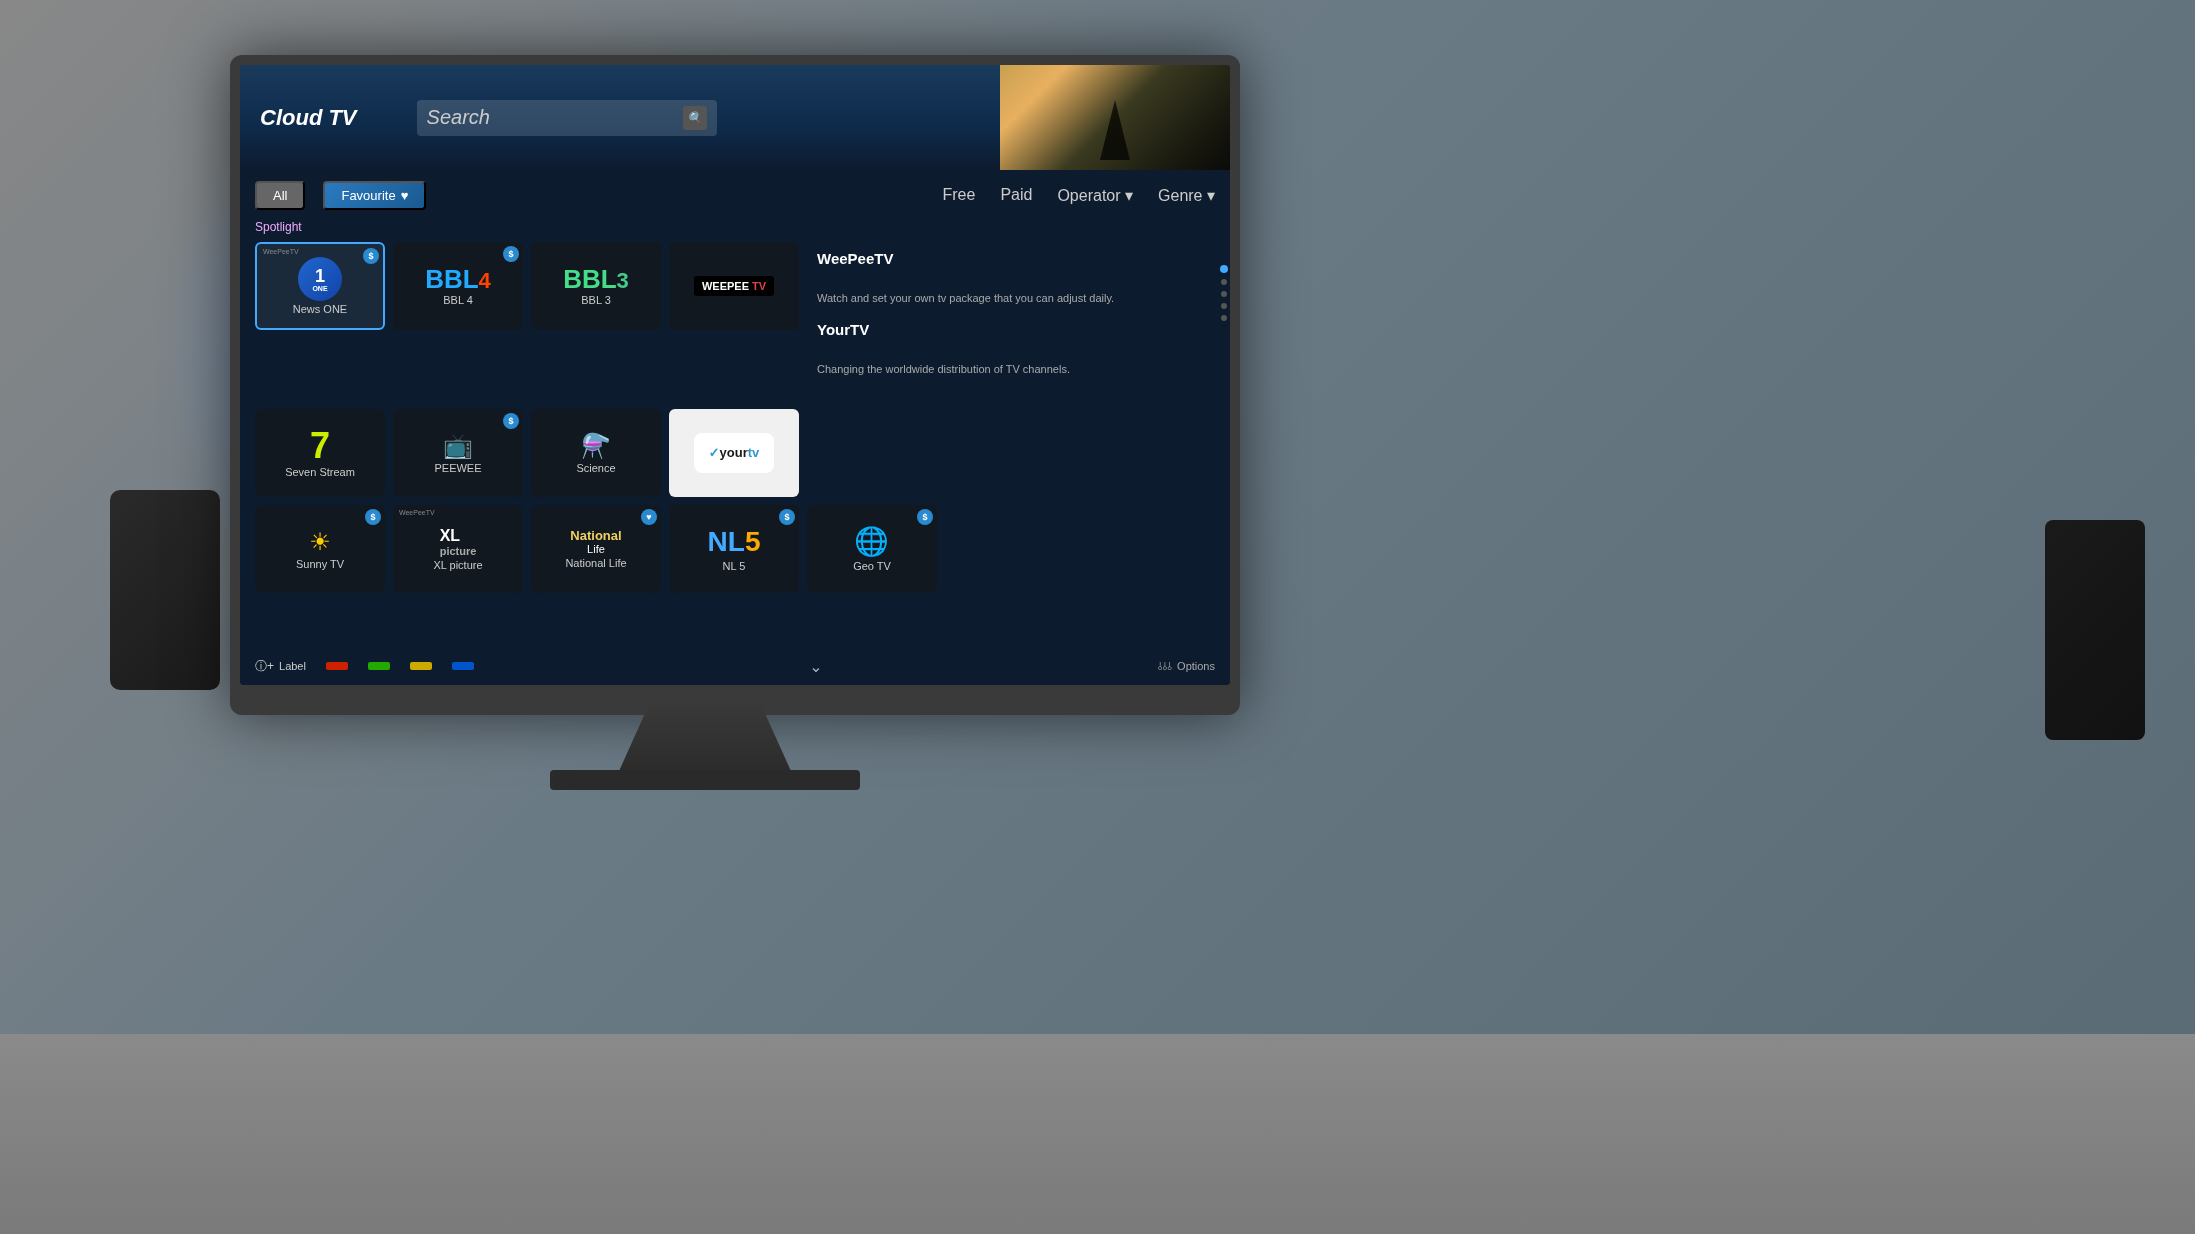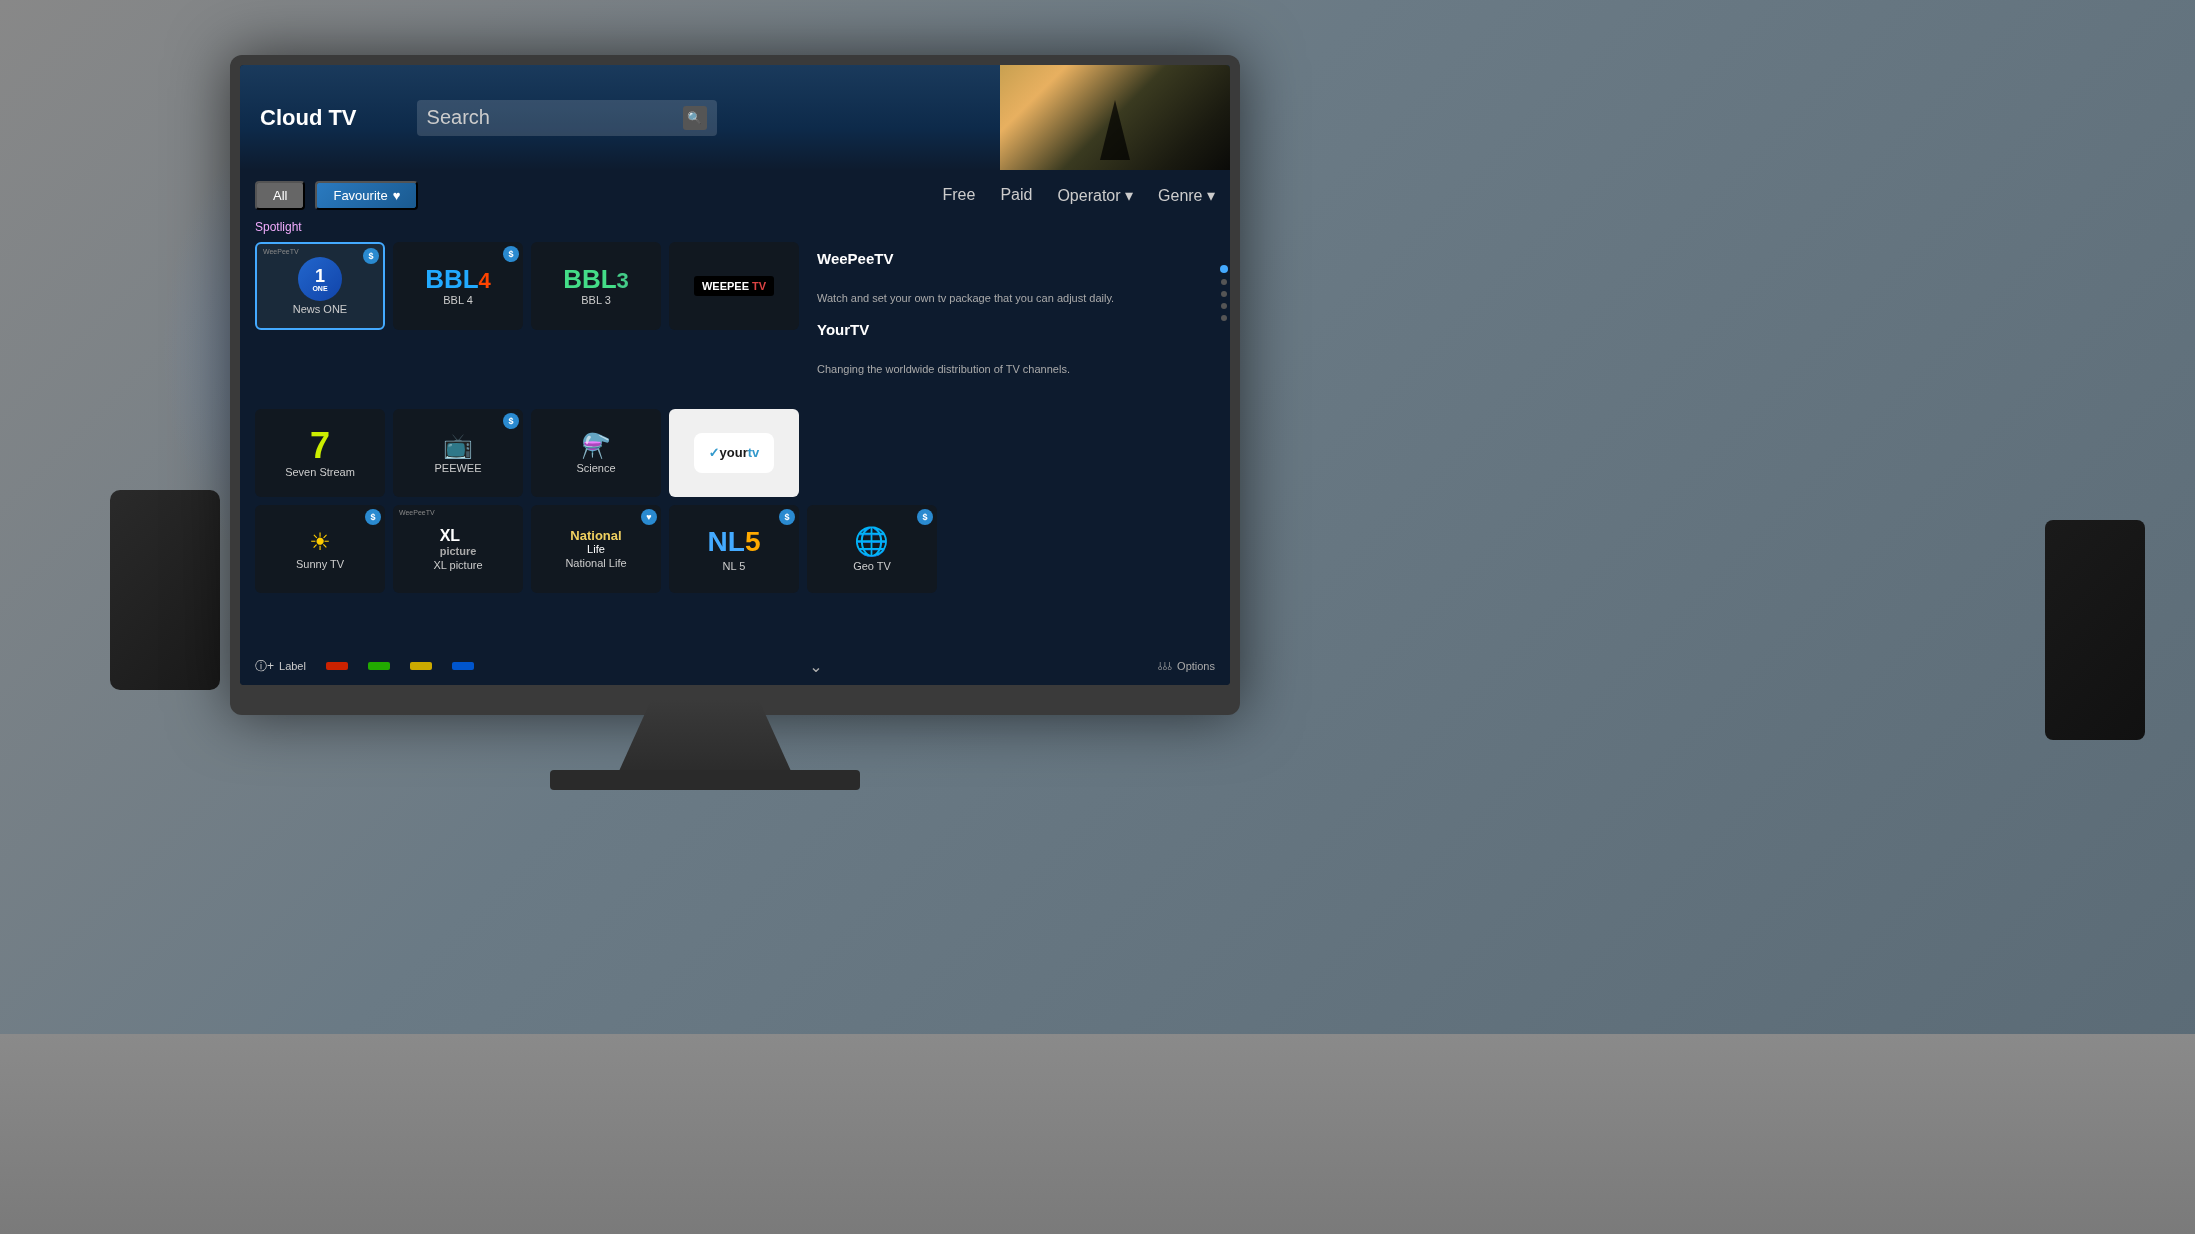--- a/index.html
+++ b/index.html
@@ -97,20 +97,21 @@
       position: absolute;
       top: 0;
       left: 0;
       right: 0;
       height: 105px;
       background: linear-gradient(180deg, #1a3a5c 0%, #0d2a4a 60%, transparent 100%);
       display: flex;
       align-items: center;
       padding: 0 20px;
       gap: 20px;
+      font-style: italic;
     }
 
     .app-title {
       color: #fff;
       font-size: 22px;
       font-weight: bold;
       white-space: nowrap;
     }
 
     .search-bar {
@@ -195,20 +196,21 @@
       background: #666;
       color: #fff;
     }
 
     .filter-btn.favourite {
       background: linear-gradient(135deg, #2a7ac0, #1a5a90);
       color: #fff;
       display: flex;
       align-items: center;
       gap: 5px;
+      margin-left: 8px;
     }
 
     .filter-right {
       margin-left: auto;
       display: flex;
       gap: 25px;
       align-items: center;
     }
 
     .filter-right span {

